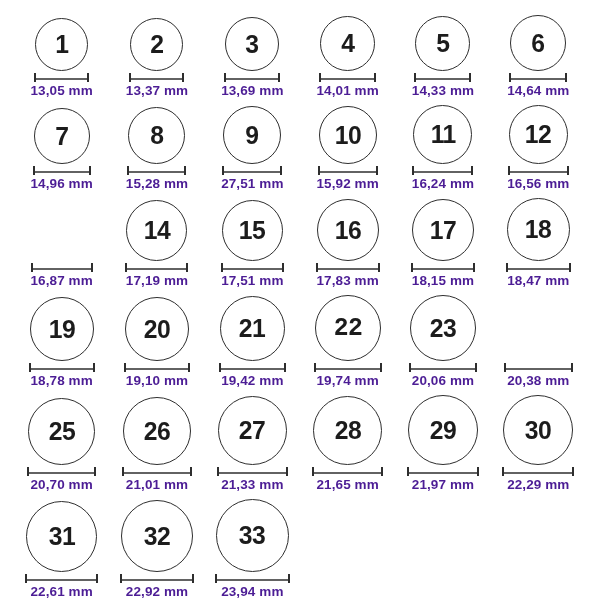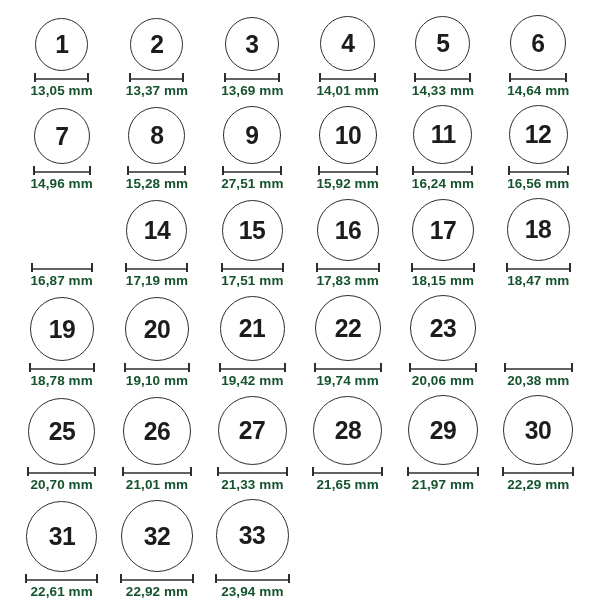--- a/index.html
+++ b/index.html
@@ -38,21 +38,21 @@
     font-weight: bold;
     font-size: 26px;
     color: #1c1c1c;
     letter-spacing: -0.5px;
     transform: scaleX(0.95);
   }
   .dim { display: block; margin-top: 2px; }
   .label {
     font-weight: bold;
     font-size: 13.5px;
-    color: #14532d;
+    color: #4c1d95;
     margin-top: 1px;
     white-space: nowrap;
     letter-spacing: 0.1px;
   }
 </style>
 </head>
 <body>
 
 <div class="grid">
     <div class="cell">
@@ -277,21 +277,21 @@
         <span class="num">21</span>
       </div>
       <svg class="dim" width="67" height="9">
         <line x1="1" y1="0" x2="1" y2="9" stroke="#2e2e2e" stroke-width="2"></line>
         <line x1="66" y1="0" x2="66" y2="9" stroke="#2e2e2e" stroke-width="2"></line>
         <line x1="1" y1="6" x2="66" y2="6" stroke="#2e2e2e" stroke-width="1.6"></line>
       </svg>
       <div class="label">19,42 mm</div>
     </div>
     <div class="cell">
-      <div class="circle" style="width: 66px; height: 66px;">
+      <div class="circle" style="width: 66px; height: 66px; font-family: Liberation Mono, monospace;">
         <span class="num">22</span>
       </div>
       <svg class="dim" width="68" height="9">
         <line x1="1" y1="0" x2="1" y2="9" stroke="#2e2e2e" stroke-width="2"></line>
         <line x1="67" y1="0" x2="67" y2="9" stroke="#2e2e2e" stroke-width="2"></line>
         <line x1="1" y1="6" x2="67" y2="6" stroke="#2e2e2e" stroke-width="1.6"></line>
       </svg>
       <div class="label">19,74 mm</div>
     </div>
     <div class="cell">

